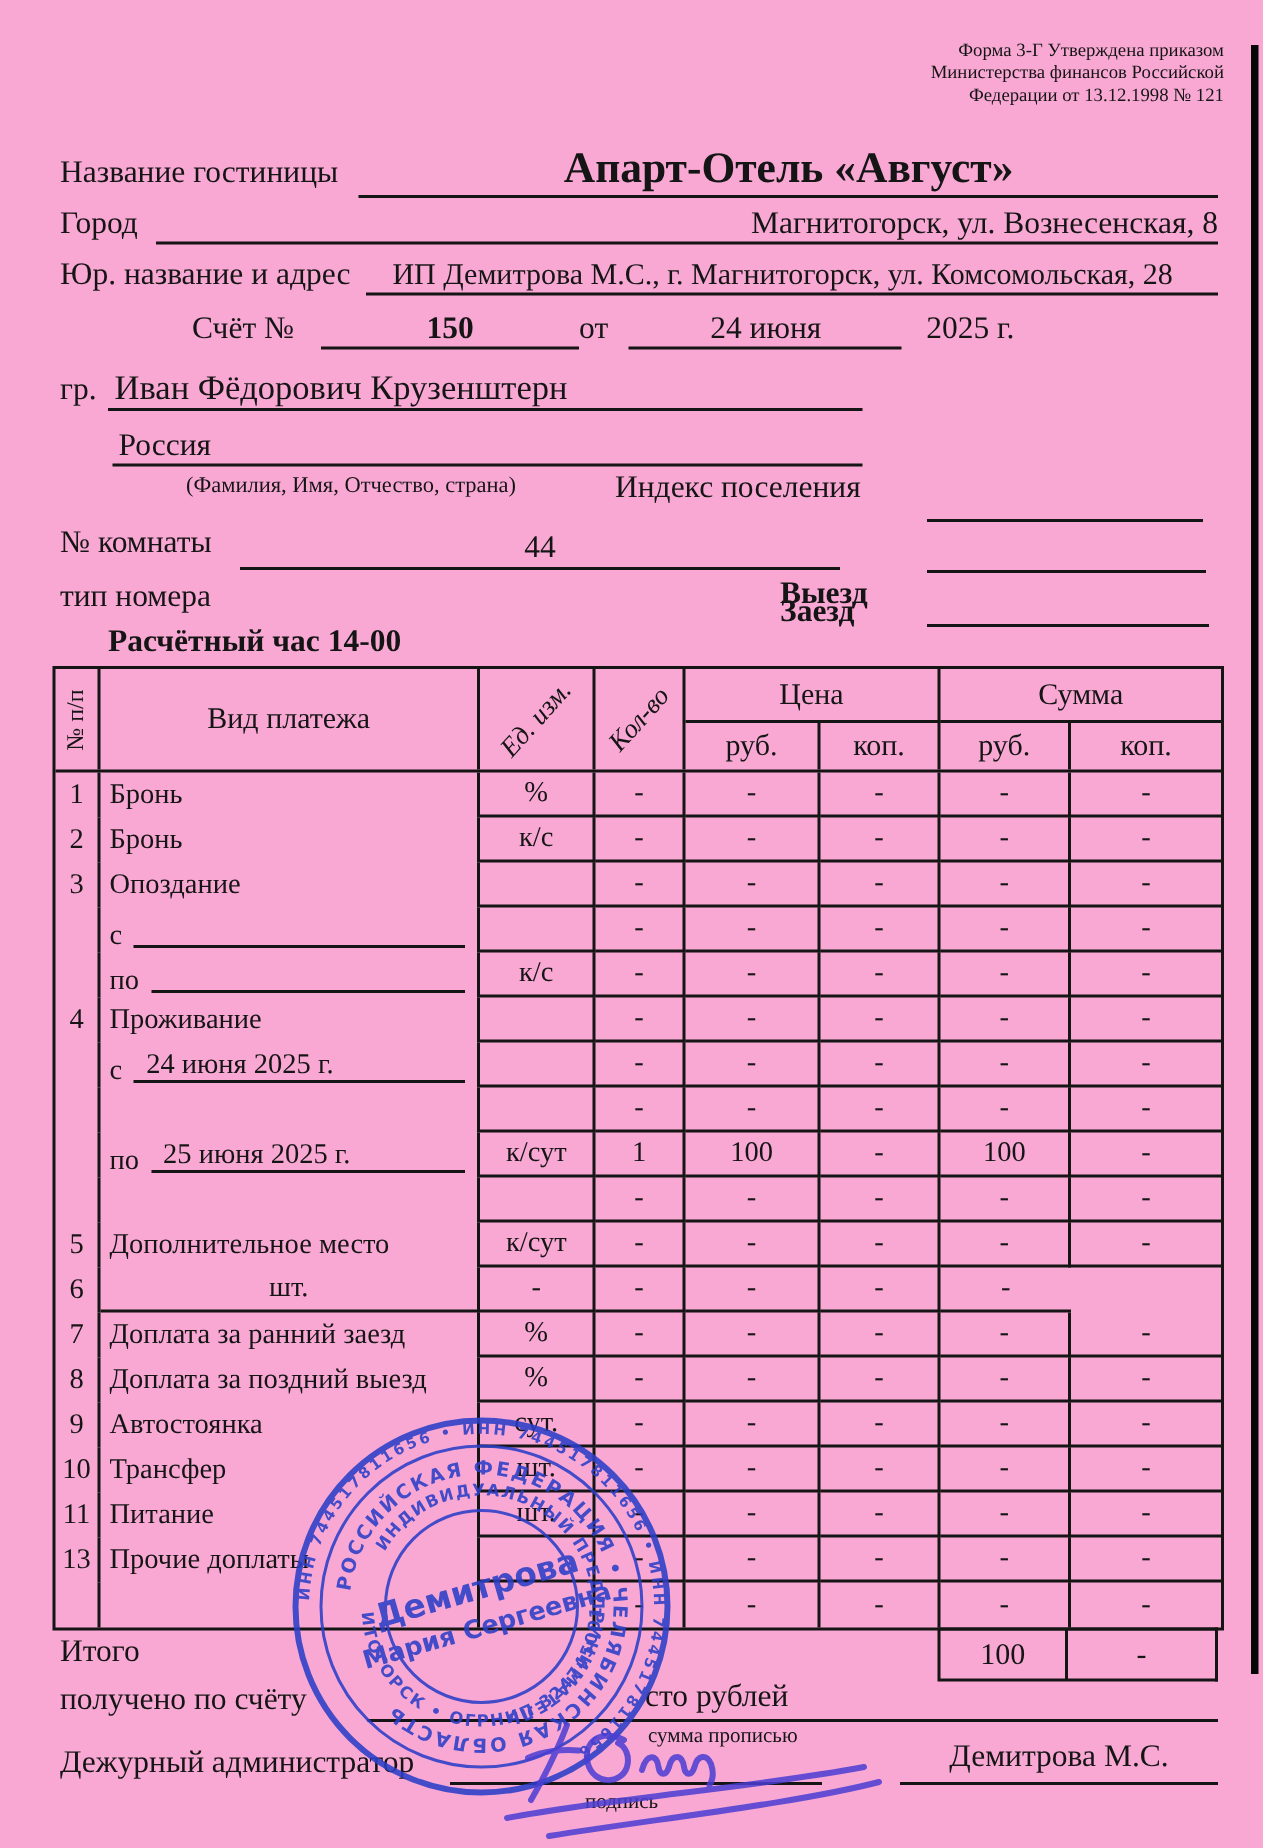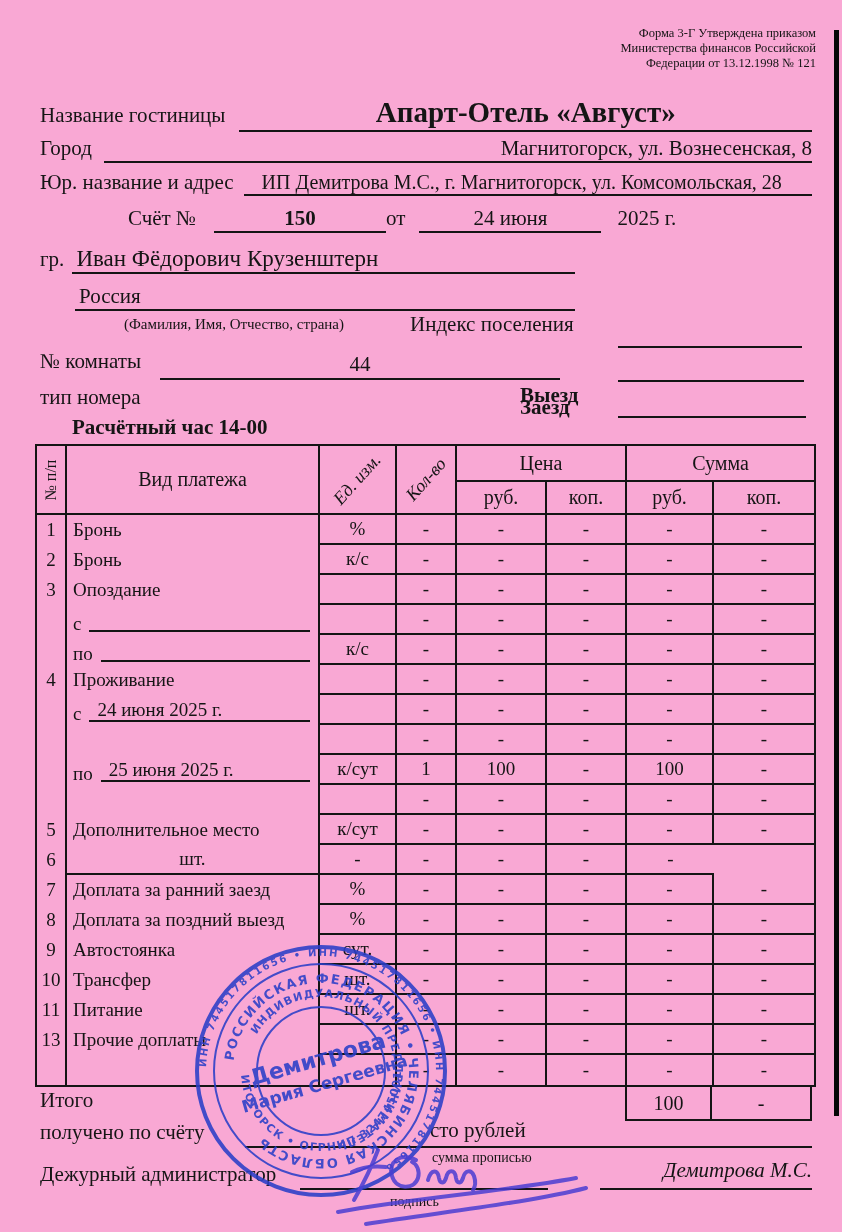--- a/index.html
+++ b/index.html
@@ -80,21 +80,21 @@
   .total-boxes .tc{box-sizing:border-box;border:2px solid #151515;width:87px;height:36px;display:flex;
                    align-items:center;justify-content:center;font-size:20px;}
   .total-boxes .tc+.tc{border-left:none;width:100px;}
   .recv-lbl{left:40px;top:1120px;}
   .recv-line{left:245px;top:1118px;width:567px;height:28px;font-size:21px;}
   .recv-line span{margin-left:185px;}
   .recv-cap{left:432px;top:1150px;font-size:14px;}
   .admin-lbl{left:40px;top:1162px;}
   .admin-line{left:300px;top:1160px;width:248px;height:28px;}
   .sig-cap{left:390px;top:1194px;font-size:14px;}
-  .admin-name{left:600px;top:1158px;width:212px;height:30px;text-align:right;font-size:21px;font-style:italic;}
+  .admin-name{left:600px;top:1158px;width:212px;height:30px;text-align:center;font-size:21px;}
 
   
   .stamp{left:190px;top:940px;width:262px;height:262px;z-index:5;opacity:0.88;}
   .stamp text{font-family:"DejaVu Sans","Liberation Sans",sans-serif;fill:#2b3fc8;}
   .ring-inn{font-size:10px;letter-spacing:2px;font-weight:bold;}
   .ring-country{font-size:13px;font-weight:bold;letter-spacing:1.5px;}
   .ring-entr{font-size:11px;font-weight:bold;letter-spacing:1px;}
   .ring-city{font-size:11px;font-weight:bold;letter-spacing:1.5px;}
   .cname1{font-size:22px;font-weight:bold;}
   .cname2{font-size:17px;font-weight:bold;}

